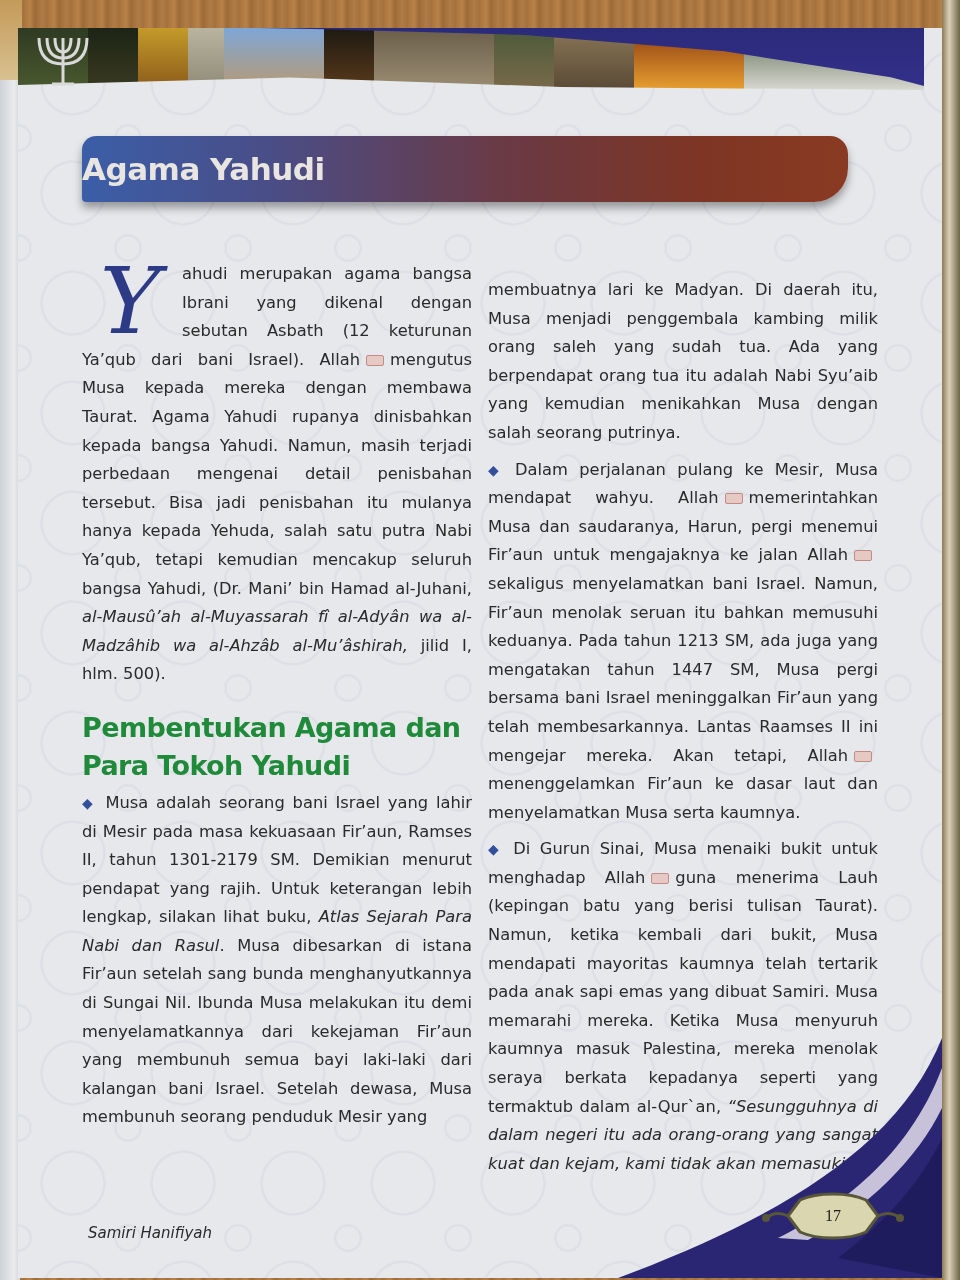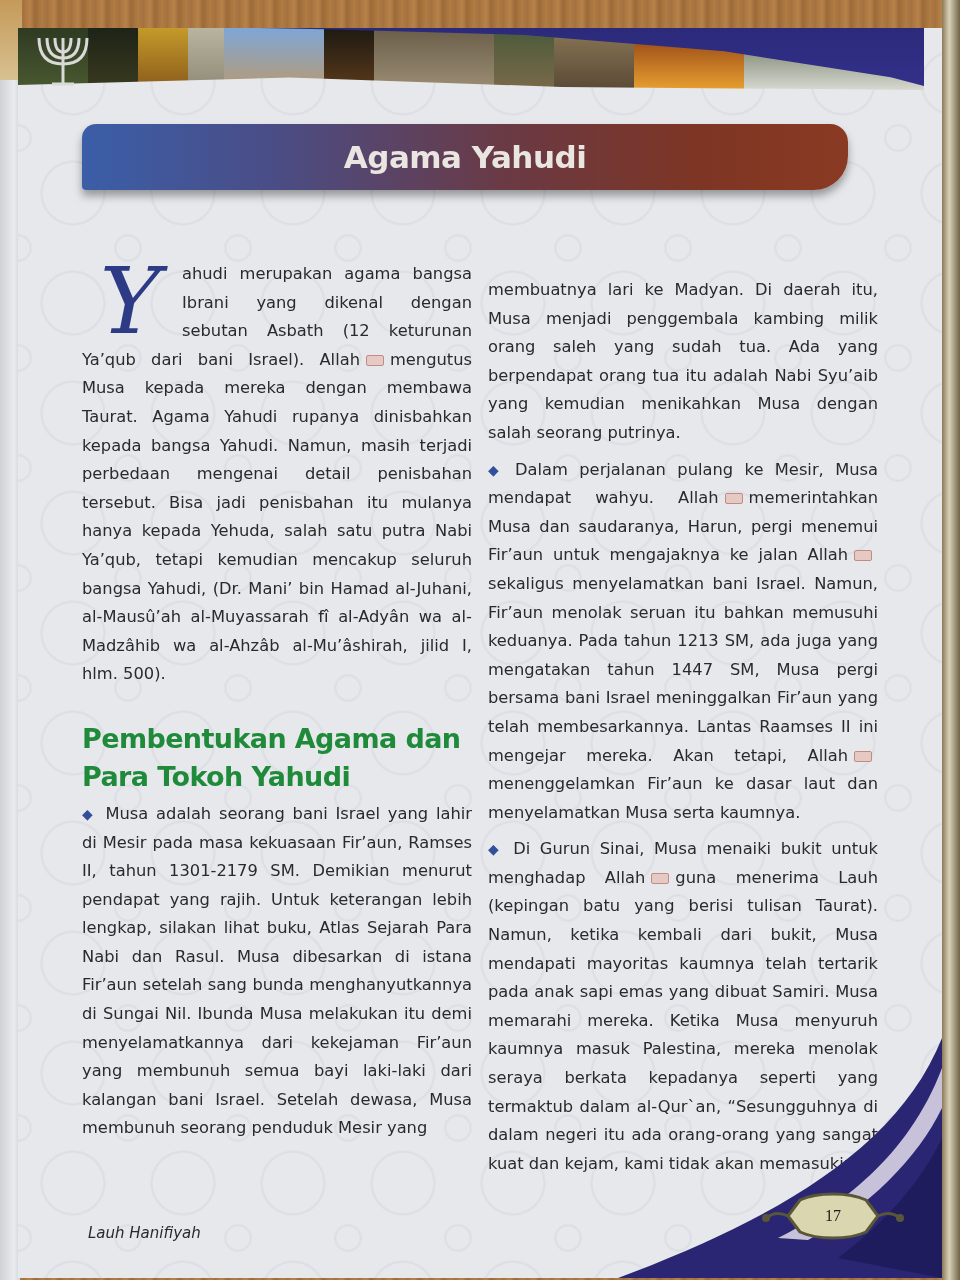--- a/index.html
+++ b/index.html
@@ -42,47 +42,47 @@
     .banner-tile { flex: 1 1 auto; height: 100%; }
     .banner-swoosh {
       position: absolute; left: 240px; top: 0; width: 666px; height: 58px;
       background: linear-gradient(180deg, #2b2a7a, #33308a);
       clip-path: polygon(0 0, 100% 0, 100% 100%, 95% 85%, 70% 40%, 40% 12%, 10% 2%);
     }
     .menorah {
       position: absolute; left: 10px; top: 6px; width: 70px; height: 52px;
     }
     .title-bar {
-      position: absolute; left: 64px; top: 96px; width: 766px; height: 66px;
+      position: absolute; left: 64px; top: 108px; width: 766px; height: 66px;
       background: linear-gradient(90deg, #3b5ea8 0%, #4a4d86 25%, #6a3a45 55%, #7d3524 80%, #8a3a22 100%);
       border-radius: 14px 18px 34px 4px;
       box-shadow: 0 6px 8px rgba(0,0,0,0.35);
-      display: flex; align-items: center; justify-content: center;
+      display: flex; align-items: center; justify-content: flex-start;
     }
     .title-text {
       color: #e9e6e2; font-family: "DejaVu Sans", sans-serif; font-size: 31px; font-weight: bold;
       letter-spacing: -0.5px;
     }
     .col {
       position: absolute; color: #2a2a2a;
       font-family: "DejaVu Sans", sans-serif; font-size: 16.3px; line-height: 28.6px;
       text-align: justify;
     }
     .col-left { left: 64px; top: 232px; width: 390px; }
     .col-right { left: 470px; top: 248px; width: 390px; }
     .col p { margin: 0; }
     .dropcap {
       float: left; width: 96px; height: 82px; margin-right: 4px; margin-top: 2px;
       font-family: "DejaVu Serif", serif; font-style: italic; font-size: 92px; line-height: 80px;
       color: #2d3a86; text-align: center;
     }
-    .i { }
+    .i { font-style: italic; }
     .subhead {
       color: #1f8a3a; font-family: "DejaVu Sans", sans-serif; font-weight: bold;
-      font-size: 27px; line-height: 38px; margin-top: 31px; margin-bottom: 4px; text-align: left;
+      font-size: 27px; line-height: 38px; margin-top: 20px; margin-bottom: 4px; text-align: left;
       letter-spacing: -0.6px;
     }
     .bullet { color: #344f9a; font-size: 14px; margin-right: 10px; }
     .gap { height: 8px; }
     .swt {
       display: inline-block; width: 18px; height: 11px; margin: 0 6px; vertical-align: middle;
       background: #e7c9c4; border: 1px solid #c48a86; border-radius: 2px;
     }
     .bottom-swoosh {
       position: absolute; left: 0; top: 0; width: 924px; height: 1250px; pointer-events: none;
@@ -173,14 +173,14 @@
   <div class="page-num-plaque">
     <svg width="150" height="56" viewBox="0 0 150 56" style="position:absolute;left:0;top:0">
       <path d="M30 28 L42 12 Q55 6 75 6 Q95 6 108 12 L120 28 L108 44 Q95 50 75 50 Q55 50 42 44 Z" fill="#d9d6b0" stroke="#5a5638" stroke-width="3"></path>
       <path d="M8 30 Q18 22 30 28 M120 28 Q132 22 142 30" fill="none" stroke="#5a5638" stroke-width="3"></path>
       <circle cx="8" cy="30" r="4" fill="#5a5638"></circle>
       <circle cx="142" cy="30" r="4" fill="#5a5638"></circle>
     </svg>
     <span class="page-num">17</span>
   </div>
 
-  <div class="footer">Lauh Hanifiyah</div>
+  <div class="footer">Samiri Hanifiyah</div>
 </div>
 
 </body></html>

